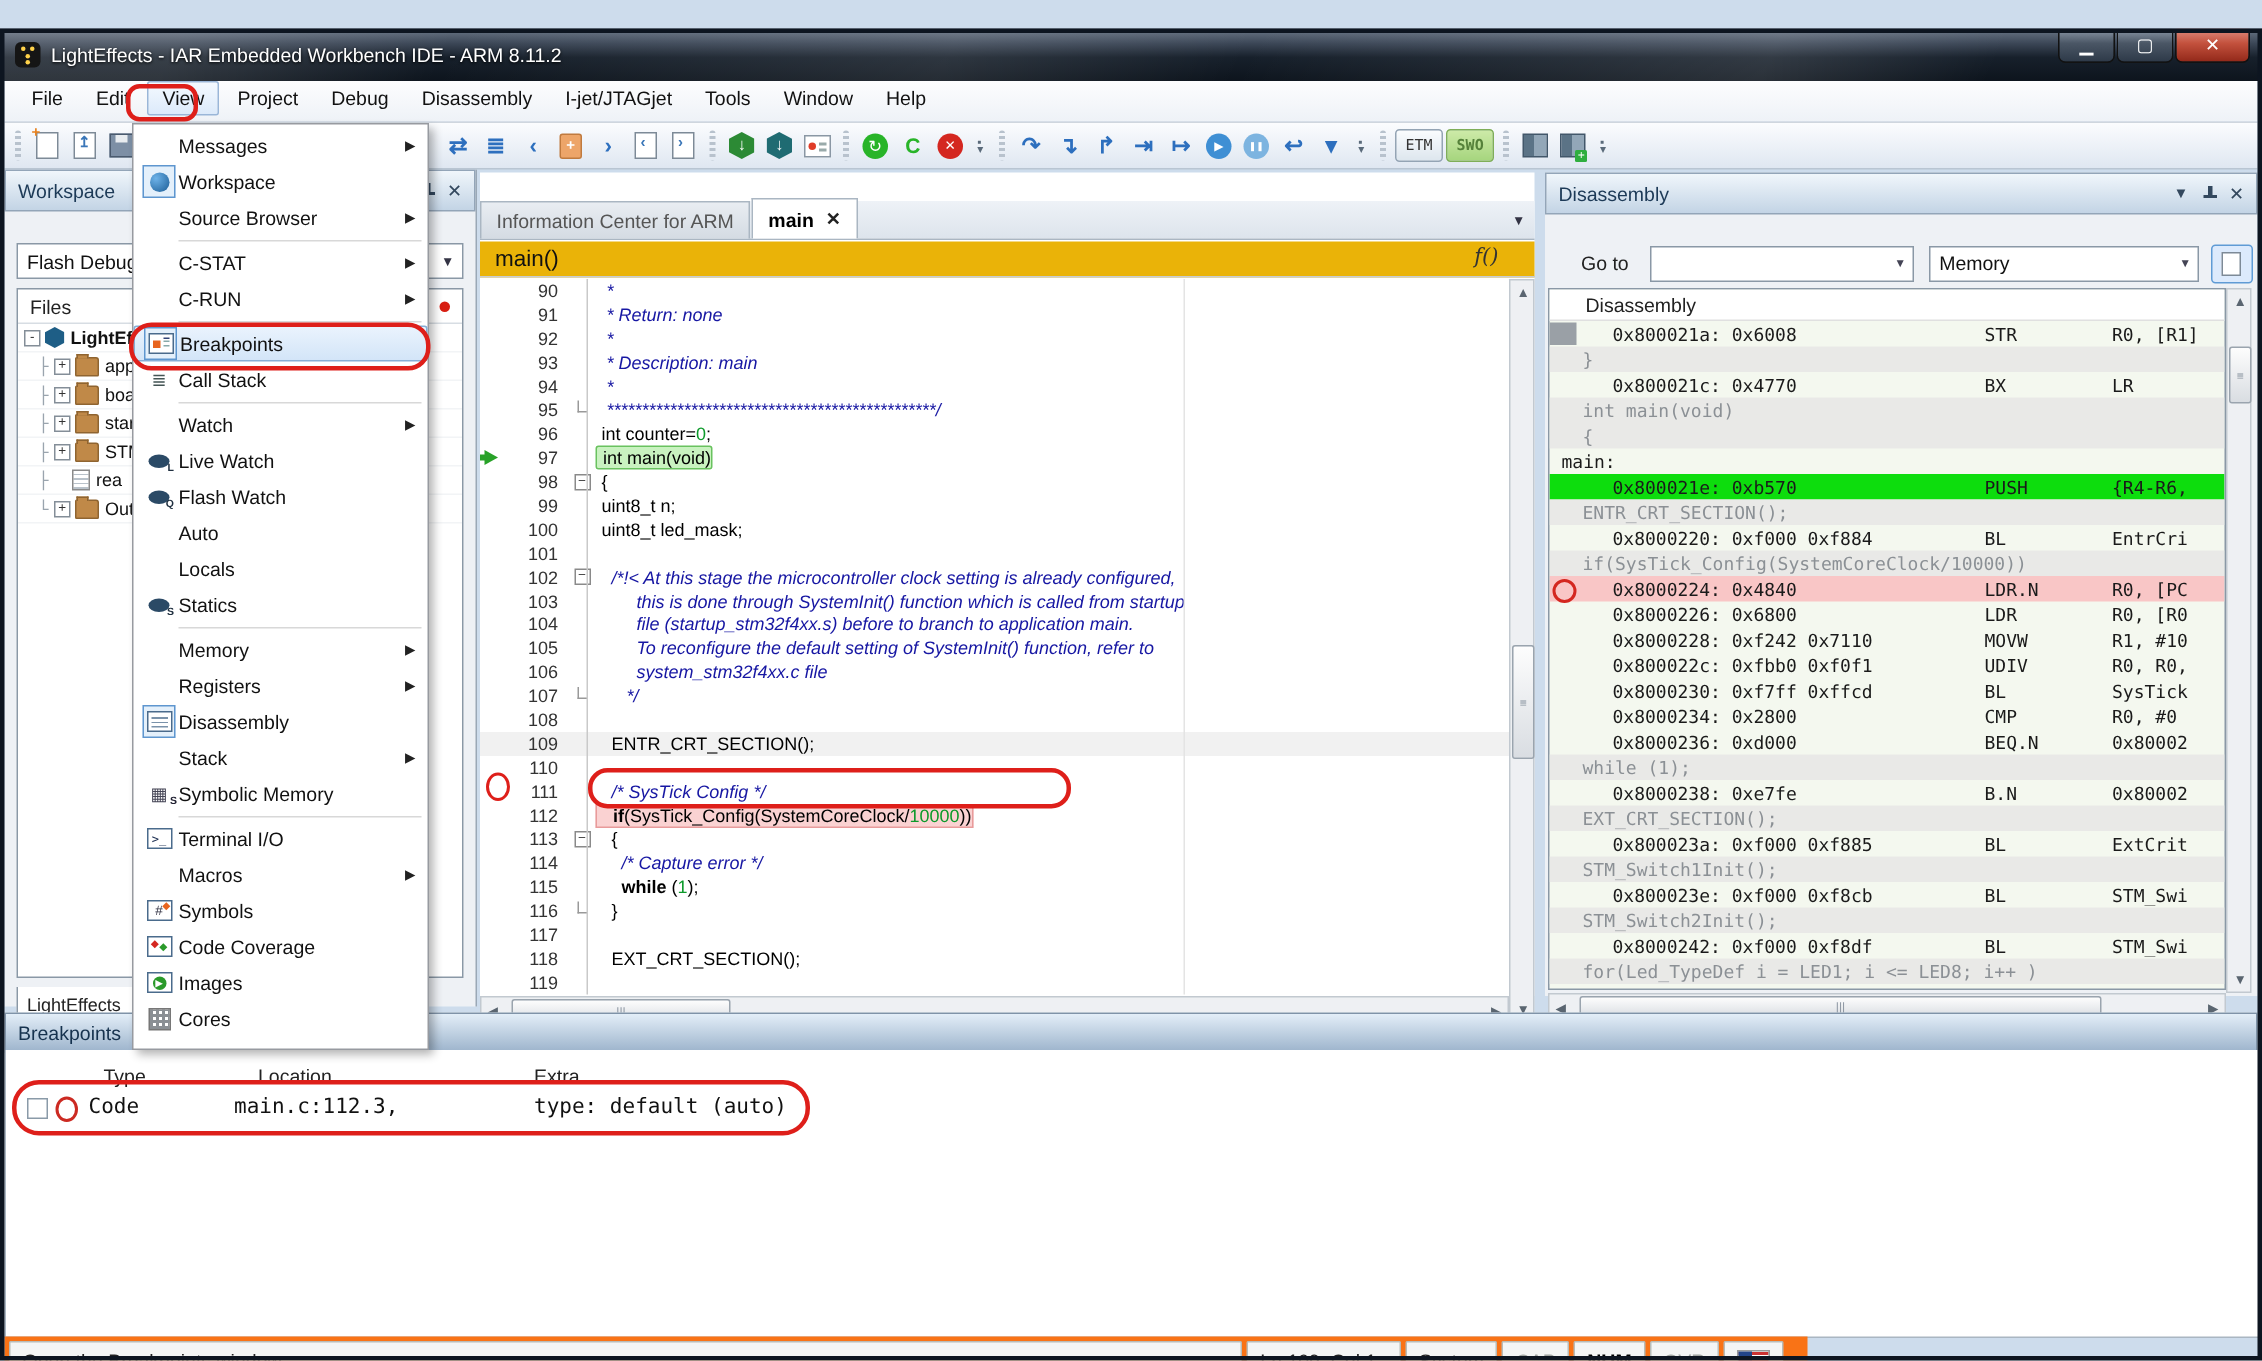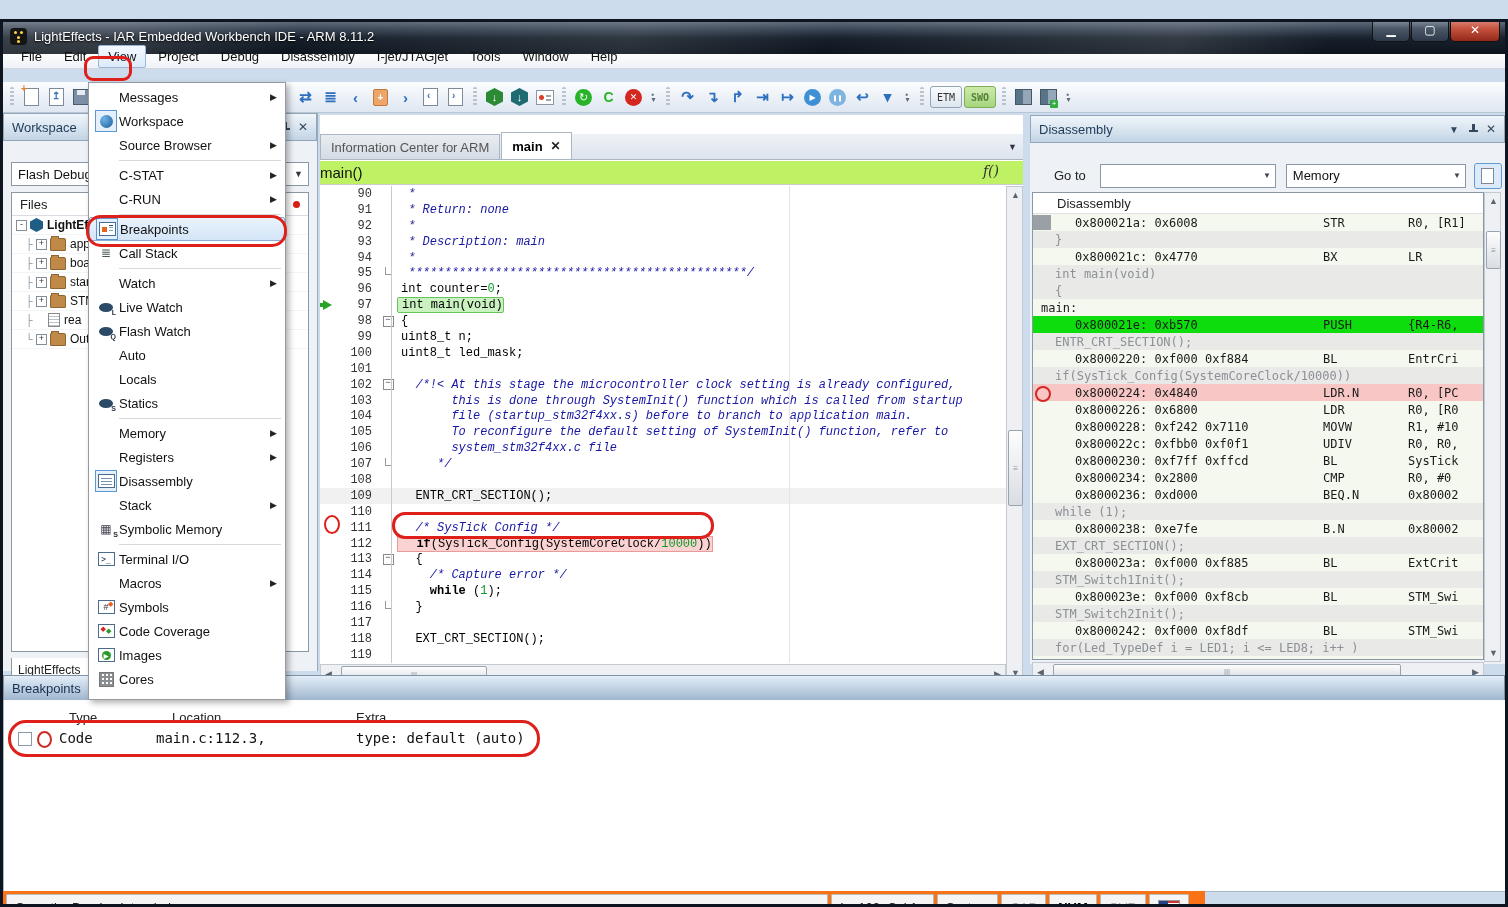--- a/index.html
+++ b/index.html
@@ -15,22 +15,22 @@
     background:linear-gradient(115deg,rgba(255,255,255,.14) 8%,rgba(255,255,255,0) 20%,rgba(255,255,255,.10) 42%,rgba(255,255,255,0) 55%,rgba(255,255,255,.12) 78%,rgba(255,255,255,0) 88%);}
   #app-icon{width:17px;height:17px;border-radius:4px;background:#151515;margin-right:7px;position:relative;flex:0 0 auto;}
   #app-icon::before{content:"";position:absolute;left:4px;top:3px;width:3px;height:3px;border-radius:50%;background:#ffd24a;box-shadow:6px 0 0 #ffd24a,3px 5px 0 #ffd24a,3px 9px 0 0 #ffd24a;}
   #title-text{font-size:13px;text-shadow:0 1px 2px #000;position:relative;}
   #win-controls{position:absolute;right:8px;top:0;display:flex;height:22px;}
   .win-btn{width:36px;height:22px;border:1px solid #121212;border-top:none;border-radius:0 0 5px 5px;
     background:linear-gradient(180deg,#8d99a8,#4a5665 45%,#2e3a49);color:#fff;display:flex;align-items:center;justify-content:center;
     font-size:12px;margin-left:1px;}
   .win-btn.close{width:48px;background:linear-gradient(180deg,#e08d80,#c3513d 45%,#93291a);}
   
-  #menubar{left:3px;top:35px;width:1502px;height:15px;background:linear-gradient(180deg,#fdfdfe,#eef2f7);
-    display:flex;align-items:flex-end;padding-left:8px;font-size:13px;color:#111;border-bottom:1px solid #cfd6de;}
+  #menubar{left:3px;top:35px;width:1502px;height:28px;background:linear-gradient(180deg,#fdfdfe,#eef2f7);
+    display:flex;align-items:flex-start;padding-left:8px;font-size:13px;color:#111;border-bottom:1px solid #cfd6de;}
   .menu-top-item{padding:4px 10px;margin-right:2px;border-radius:2px;}
   .menu-top-item.open{background:linear-gradient(180deg,#f4f9ff,#dceafa);border:1px solid #9ab6d8;padding:3px 9px;}
   
   #toolbar{left:3px;top:63px;width:1502px;height:31px;background:linear-gradient(180deg,#fbfcfe,#dfe7f1);
     display:flex;align-items:center;padding-left:4px;border-bottom:1px solid #b9c5d2;}
   .tb-grip{width:4px;height:20px;margin:0 3px;background:repeating-linear-gradient(180deg,#b8c2cd 0 2px,transparent 2px 4px);border-radius:2px;}
   .tb-group{display:flex;align-items:center;gap:2px;padding:0 3px;}
   .tbi{width:23px;height:23px;display:flex;align-items:center;justify-content:center;font-size:15px;border-radius:3px;position:relative;}
   .glyph-blue{color:#2d6fbe;font-weight:bold;}
   .ic-circle{width:17px;height:17px;border-radius:50%;display:flex;align-items:center;justify-content:center;color:#fff;font-size:9px;}
@@ -75,24 +75,24 @@
   .hex-ico{width:13px;height:14px;clip-path:polygon(50% 0,100% 25%,100% 75%,50% 100%,0 75%,0 25%);background:#1e5e86;margin-right:4px;flex:0 0 auto;}
   #ws-tabstrip{left:8px;top:524px;width:298px;height:28px;}
   #ws-tab{position:absolute;left:0;top:2px;width:86px;height:24px;background:#fff;border:1px solid #8a98a6;border-top:none;font-size:12px;display:flex;align-items:center;padding-left:6px;color:#222;}
   
   #editor{left:320px;top:96px;width:703px;height:549px;background:#fff;}
   #ed-tabbar{left:0;top:0;width:703px;height:26px;background:linear-gradient(180deg,#eef2f7,#dde4ec);border-bottom:1px solid #aab6c2;display:flex;align-items:flex-end;}
   .ed-tab{height:24px;display:flex;align-items:center;padding:0 10px;font-size:13px;border:1px solid #aab6c2;border-bottom:none;background:linear-gradient(180deg,#e9edf2,#d4dbe3);color:#555;margin-right:1px;}
   .ed-tab.active{background:#fff;color:#000;font-weight:bold;height:26px;}
   .ed-tab .x{margin-left:8px;font-weight:bold;color:#222;font-size:12px;}
   #ed-tab-dd{position:absolute;right:6px;top:8px;font-size:9px;color:#334;}
-  #ed-crumb{left:0;top:27px;width:703px;height:24px;background:#bef264;border-bottom:1px solid #c8cdd2;display:flex;align-items:center;font-size:15px;padding-left:0;color:#111;}
+  #ed-crumb{left:0;top:27px;width:703px;height:24px;background:#eab308;border-bottom:1px solid #c8cdd2;display:flex;align-items:center;font-size:15px;padding-left:10px;color:#111;}
   #ed-fn{position:absolute;right:24px;top:2px;font-family:"DejaVu Serif",serif;font-style:italic;font-size:14px;color:#333;}
   #code-area{left:0;top:52px;width:686px;height:477px;background:#fff;overflow:hidden;}
-  .cl{height:15.9px;display:flex;align-items:center;position:relative;font-family:Liberation Mono, monospace;font-size:12px;white-space:pre;}
+  .cl{height:15.9px;display:flex;align-items:center;position:relative;font-family:Liberation Sans, sans-serif;font-size:12px;white-space:pre;}
   .cl .ln{width:52px;text-align:right;padding-right:7px;color:#333;flex:0 0 auto;}
   .cl .foldc{width:18px;flex:0 0 auto;display:flex;align-items:center;justify-content:center;}
   .cl .codetxt{padding-left:4px;}
   .cl.curline{background:#f1f1f1;}
   .fold-box{width:9px;height:9px;border:1px solid #8a8a8a;background:#fff;font-size:9px;line-height:7px;text-align:center;color:#444;}
   .fold-end{width:6px;height:7px;border-left:1px solid #999;border-bottom:1px solid #999;margin-top:-4px;}
   .seg-c{color:#1717a3;font-style:italic;}
   .seg-n{color:#0c9a2a;}
   .seg-k{font-weight:bold;color:#000;}
   .hl-pc .codetxt{background:#c9f2c0;border:1px solid #69c25f;border-radius:2px;}

